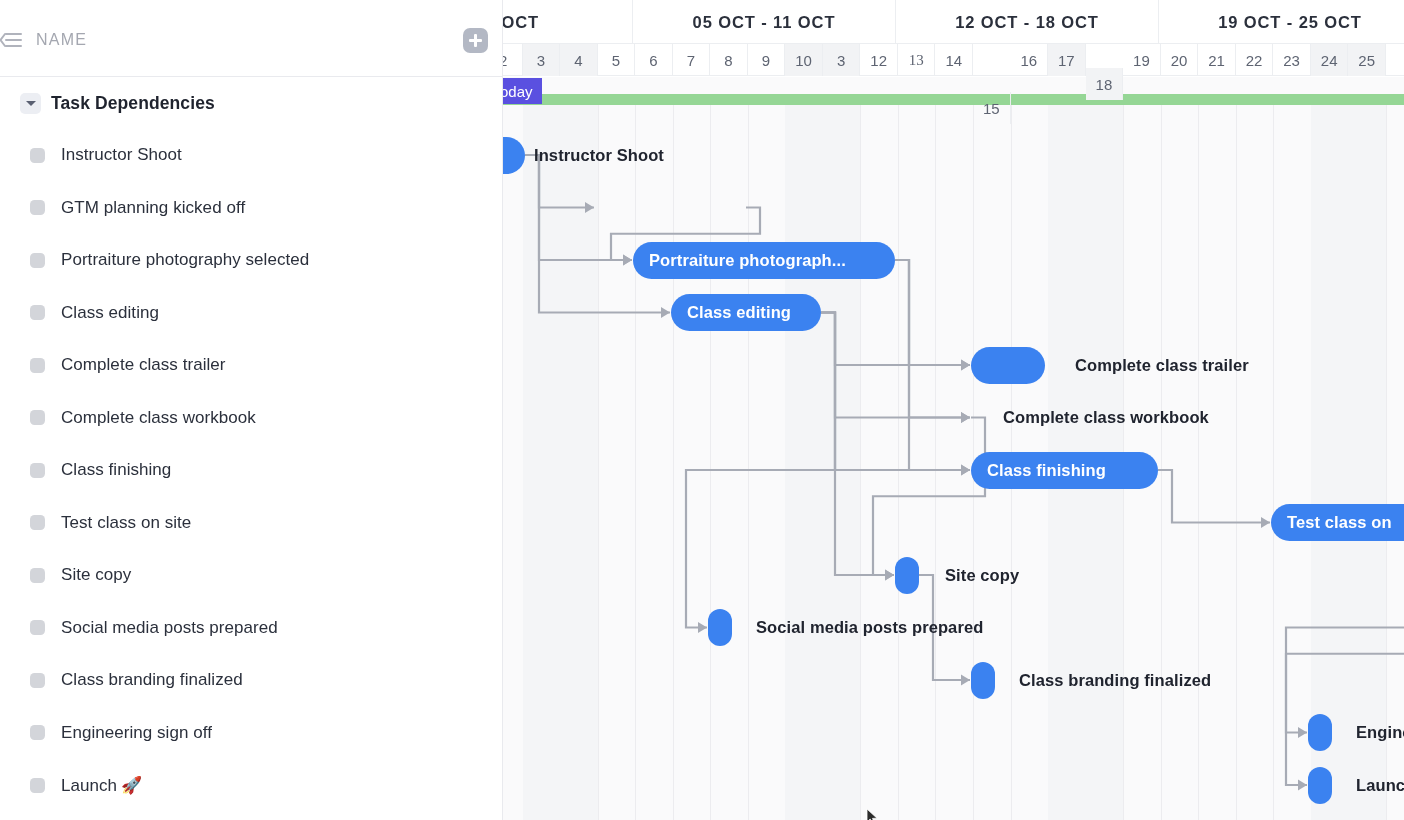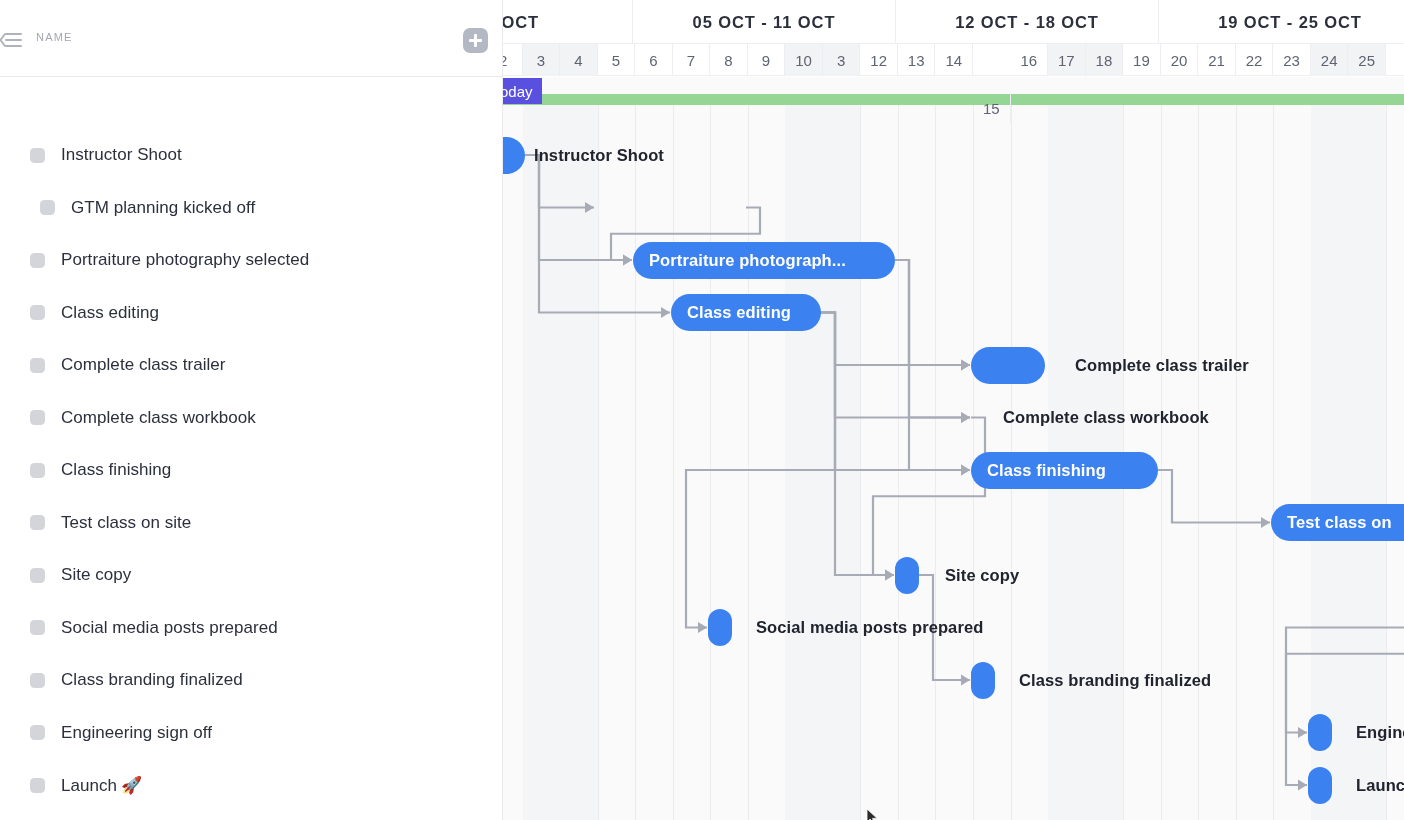--- a/index.html
+++ b/index.html
@@ -25,21 +25,21 @@
     height: 77px;
     border-bottom: 1px solid #e9eaee;
     display: flex; align-items: center;
   }
   .indent-icon {
     position: absolute; left: 0px; top: 30px;
     width: 22px; height: 20px;
   }
   .name-label {
     position: absolute; left: 36px; top: 31px;
-    font-size: 11px; letter-spacing: 1.2px;
+    font-size: 16px; letter-spacing: 1.2px;
     color: #a4a7b0; font-weight: 400;
   }
   .add-btn {
     position: absolute; right: 14px; top: 28px;
     width: 25px; height: 25px; border-radius: 7px;
     background: #b3b8c4;
     display: flex; align-items: center; justify-content: center;
     cursor: pointer;
   }
   .add-btn .pl-h { position:absolute; width: 13px; height: 3px; background:#fff; border-radius:1px; }
@@ -192,27 +192,33 @@
           <path d="M5,4 L0.5,10 L5,16" stroke="#b0b3bc" stroke-width="2" fill="none" stroke-linecap="round" stroke-linejoin="round"></path>
         </svg>
       </span>
       <span class="name-label">NAME</span>
       <span class="add-btn">
         <span class="pl-h"></span>
           <span class="pl-v"></span>
       </span>
     </div>
 
+    <div id="group-row">
+      <span class="caret-box">
+          <span class="tri"></span>
+        </span>
+      <span id="group-title">Task Dependencies</span>
+    </div>
 
     <div id="task-rows">
         <div class="task-row" style="top: 128.75px;">
           <span class="task-dot"></span>
           <span class="task-name">Instructor Shoot</span>
         </div>
-        <div class="task-row" style="top: 181.25px; margin-left: 10px;">
+        <div class="task-row" style="top: 181.25px;">
           <span class="task-dot"></span>
           <span class="task-name">GTM planning kicked off</span>
         </div>
         <div class="task-row" style="top: 233.75px;">
           <span class="task-dot"></span>
           <span class="task-name">Portraiture photography selected</span>
         </div>
         <div class="task-row" style="top: 286.25px;">
           <span class="task-dot"></span>
           <span class="task-name">Class editing</span>
@@ -364,26 +370,26 @@
           <div class="day-cell weekend" style="left: 19.54px;">3</div>
           <div class="day-cell weekend" style="left: 57.08px;">4</div>
           <div class="day-cell" style="left: 94.62px;">5</div>
           <div class="day-cell" style="left: 132.16px;">6</div>
           <div class="day-cell" style="left: 169.7px;">7</div>
           <div class="day-cell" style="left: 207.24px;">8</div>
           <div class="day-cell" style="left: 244.78px;">9</div>
           <div class="day-cell weekend" style="left: 282.32px;">10</div>
           <div class="day-cell weekend" style="left: 319.86px;">3</div>
           <div class="day-cell" style="left: 357.4px;">12</div>
-          <div class="day-cell" style="left: 394.94px;">13</div>
+          <div class="day-cell" style="left: 394.94px; font-family: Liberation Serif, serif;">13</div>
           <div class="day-cell" style="left: 432.48px;">14</div>
           <div class="day-cell" style="left: 470.02px; margin-top: 48px;">15</div>
           <div class="day-cell" style="left: 507.56px;">16</div>
           <div class="day-cell weekend" style="left: 545.1px;">17</div>
-          <div class="day-cell weekend" style="left: 582.64px;">18</div>
+          <div class="day-cell weekend" style="left: 582.64px; margin-top: 24px;">18</div>
           <div class="day-cell" style="left: 620.18px;">19</div>
           <div class="day-cell" style="left: 657.72px;">20</div>
           <div class="day-cell" style="left: 695.26px;">21</div>
           <div class="day-cell" style="left: 732.8px;">22</div>
           <div class="day-cell" style="left: 770.34px;">23</div>
           <div class="day-cell weekend" style="left: 807.88px;">24</div>
           <div class="day-cell weekend" style="left: 845.42px;">25</div>
         </div>
     </div>
 

